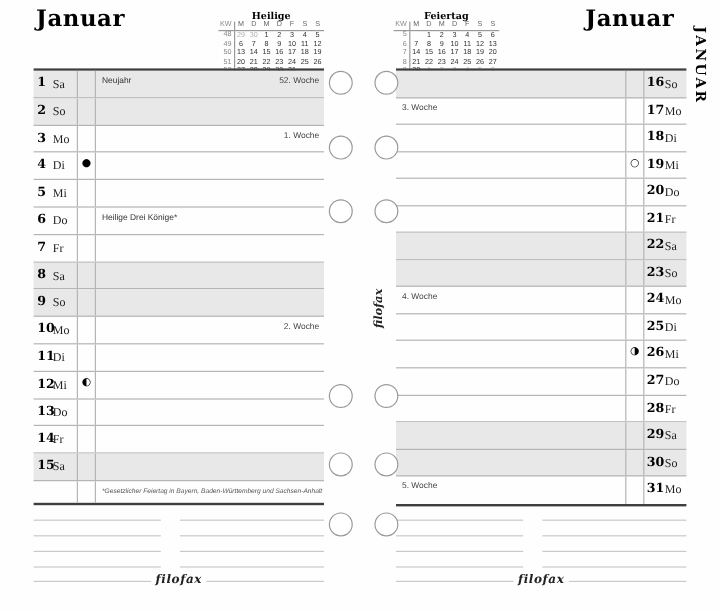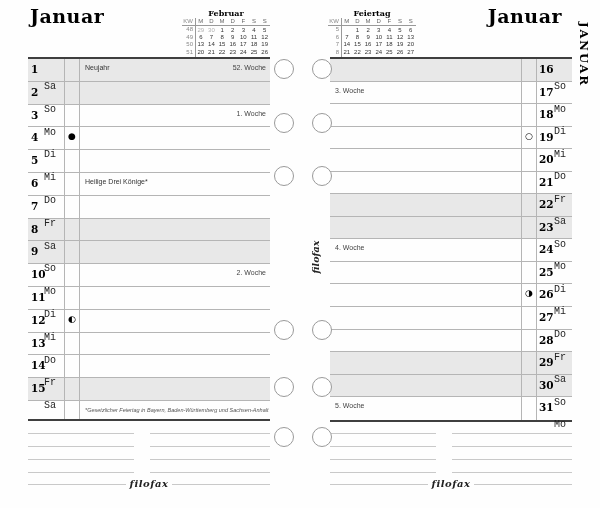--- a/index.html
+++ b/index.html
@@ -42,22 +42,22 @@
   .day-row{display:flex;height:22.8px;border-bottom:1px solid #b5b5b5;box-sizing:border-box;background:transparent}
   #page-right .day-row{height:22.56px}
   #page-right .day-row:last-child{border-bottom:none}
   .day-row.weekend{background:#e8e8e8}
 
   .c-num{
     width:16px;flex:none;box-sizing:border-box;padding:4px 0 0 3px;
     font-family:"DejaVu Serif",serif;font-weight:bold;font-size:10.5px;color:#000;
   }
   .c-name{
-    width:20px;flex:none;box-sizing:border-box;padding-top:22px;
-    font-family:Liberation Mono, monospace;font-size:10px;color:#222;
+    width:20px;flex:none;box-sizing:border-box;padding-top:6px;
+    font-family:Liberation Serif, serif;font-size:10px;color:#222;
   }
   #page-right .c-num{width:17px;padding-left:2px}
   #page-right .c-name{width:18px}
   .c-moon{
     width:16px;flex:none;box-sizing:border-box;
     border-left:1px solid #b5b5b5;border-right:1px solid #b5b5b5;
     text-align:center;font-family:"DejaVu Sans",sans-serif;font-size:9px;
     padding-top:4px;color:#000;line-height:10px;
   }
   .c-main{flex:1;position:relative}
@@ -97,21 +97,21 @@
     letter-spacing:2px;color:#000;
   }
 </style>
 </head>
 <body>
 
 <div class="page" id="page-left">
   <div class="page-title">Januar</div>
 
   <div class="mini">
-    <div class="mini-title">Februar</div>
+    <div class="mini-title">Heilige</div>
     <div class="mini-grid">
         <div class="mini-row head">
           <span class="mk">KW</span>
           <span class="md">M</span>
           <span class="md">D</span>
           <span class="md">M</span>
           <span class="md">D</span>
           <span class="md">F</span>
           <span class="md">S</span>
           <span class="md">S</span>

